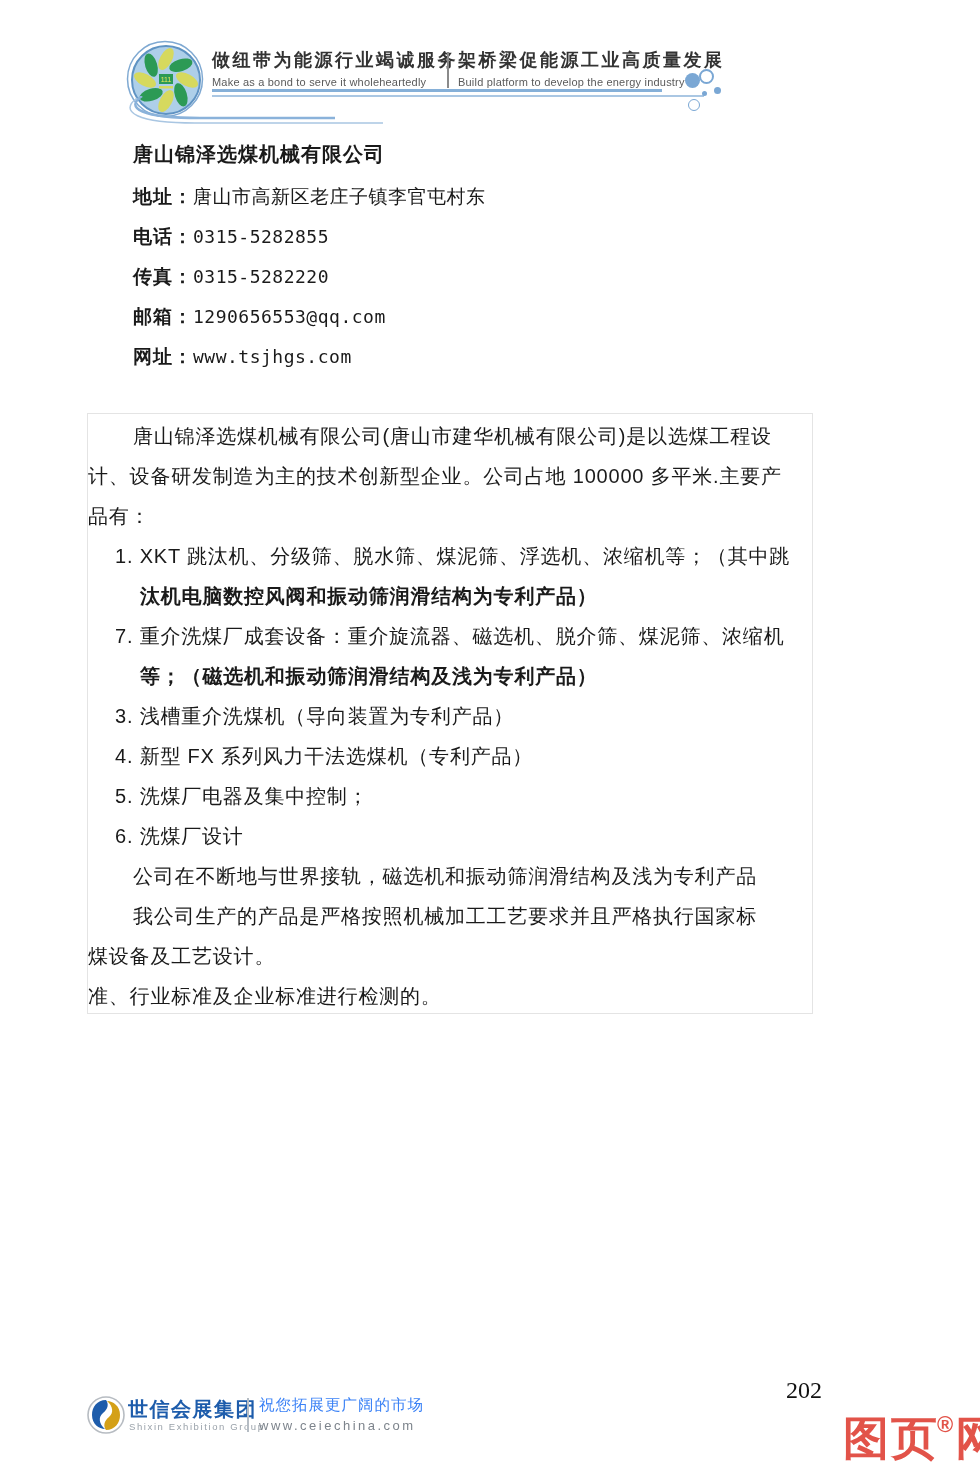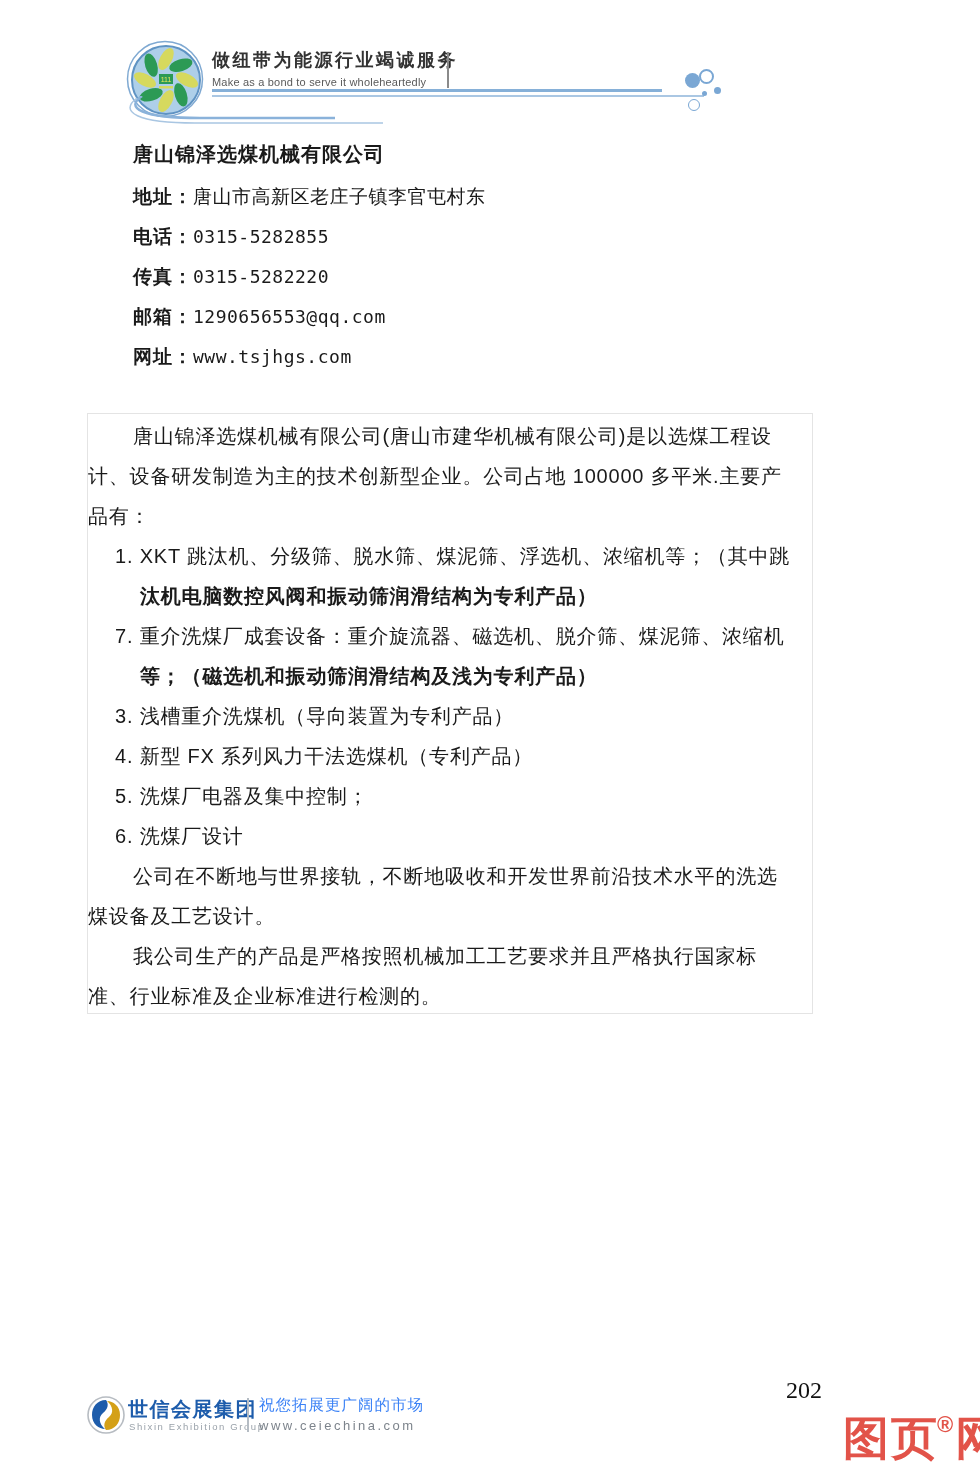--- a/index.html
+++ b/index.html
@@ -86,20 +86,24 @@
       <path d="M22 0 C4 12 22 22 80 22 L215 22" fill="none" stroke="#8ab2da" stroke-width="2.5"></path>
       <path d="M17 2 C-2 16 18 27 75 27 L263 27" fill="none" stroke="#a9c6e2" stroke-width="1.5"></path>
     </svg>
 
     <div class="slogans">
       <div class="slogan-col">
         <div class="slogan-zh">做纽带为能源行业竭诚服务</div>
         <div class="slogan-en">Make as a bond to serve it wholeheartedly</div>
       </div>
       <div class="slogan-divider"></div>
+      <div class="slogan-col col2">
+        <div class="slogan-zh">架桥梁促能源工业高质量发展</div>
+        <div class="slogan-en">Build platform to develop the energy industry</div>
+      </div>
     </div>
 
     <div class="hdr-line1"></div>
     <div class="hdr-line2"></div>
     <div class="bub bub-f1"></div>
     <div class="bub bub-o1"></div>
     <div class="bub bub-d1"></div>
     <div class="bub bub-d2"></div>
     <div class="bub bub-o2"></div>
   </div>
@@ -129,23 +133,23 @@
     <div class="ln">计、设备研发制造为主的技术创新型企业。公司占地 100000 多平米.主要产</div>
     <div class="ln">品有：</div>
     <div class="ln ind-num">1. XKT 跳汰机、分级筛、脱水筛、煤泥筛、浮选机、浓缩机等；（其中跳</div>
     <div class="ln ind-cont">汰机电脑数控风阀和振动筛润滑结构为专利产品）</div>
     <div class="ln ind-num">7. 重介洗煤厂成套设备：重介旋流器、磁选机、脱介筛、煤泥筛、浓缩机</div>
     <div class="ln ind-cont">等；（磁选机和振动筛润滑结构及浅为专利产品）</div>
     <div class="ln ind-num">3. 浅槽重介洗煤机（导向装置为专利产品）</div>
     <div class="ln ind-num">4. 新型 FX 系列风力干法选煤机（专利产品）</div>
     <div class="ln ind-num">5. 洗煤厂电器及集中控制；</div>
     <div class="ln ind-num">6. 洗煤厂设计</div>
-    <div class="ln ind-para">公司在不断地与世界接轨，不断地吸收和开发世界前沿技术水平的洗选</div>
+    <div class="ln ind-para">公司在不断地与世界接轨，磁选机和振动筛润滑结构及浅为专利产品</div>
+    <div class="ln ind-para">我公司生产的产品是严格按照机械加工工艺要求并且严格执行国家标</div>
     <div class="ln">煤设备及工艺设计。</div>
-    <div class="ln ind-para">我公司生产的产品是严格按照机械加工工艺要求并且严格执行国家标</div>
     <div class="ln">准、行业标准及企业标准进行检测的。</div>
   </div>
 
   <div>
     <svg class="ftr-logo" width="38" height="38" viewBox="0 0 38 38">
       <circle cx="19" cy="19" r="18" fill="#ffffff" stroke="#b7bcc2" stroke-width="1.6"></circle>
       <path d="M19 4 C10 4 5 11 5 19 C5 28 12 33 18 33 C12 28 11 21 16 17 C21 13 22 8 19 4 Z" fill="#1d5cab"></path>
       <path d="M19 34 C28 34 33 27 33 19 C33 10 26 5 20 5 C26 10 27 17 22 21 C17 25 16 30 19 34 Z" fill="#d4a017"></path>
       <circle cx="15" cy="10" r="2" fill="#1d5cab"></circle>
       <circle cx="23" cy="28" r="2" fill="#d4a017"></circle>

